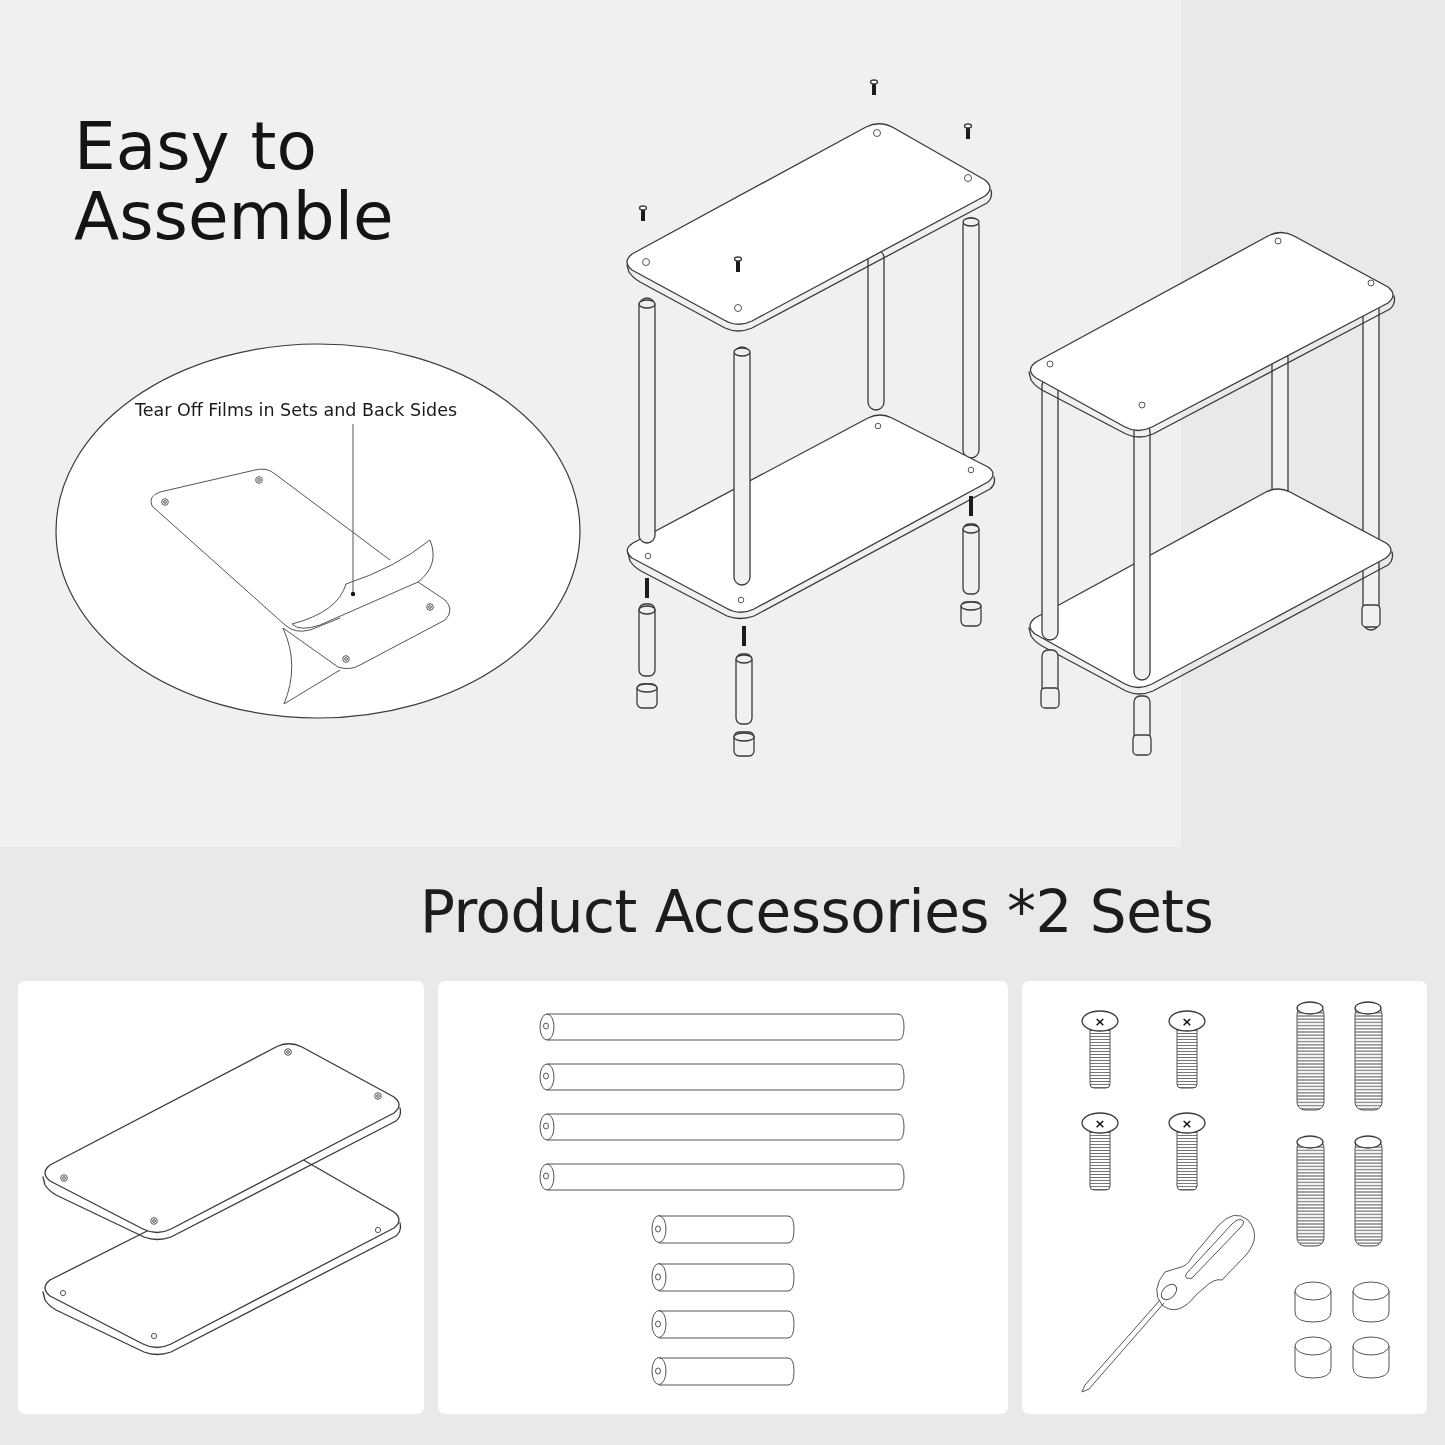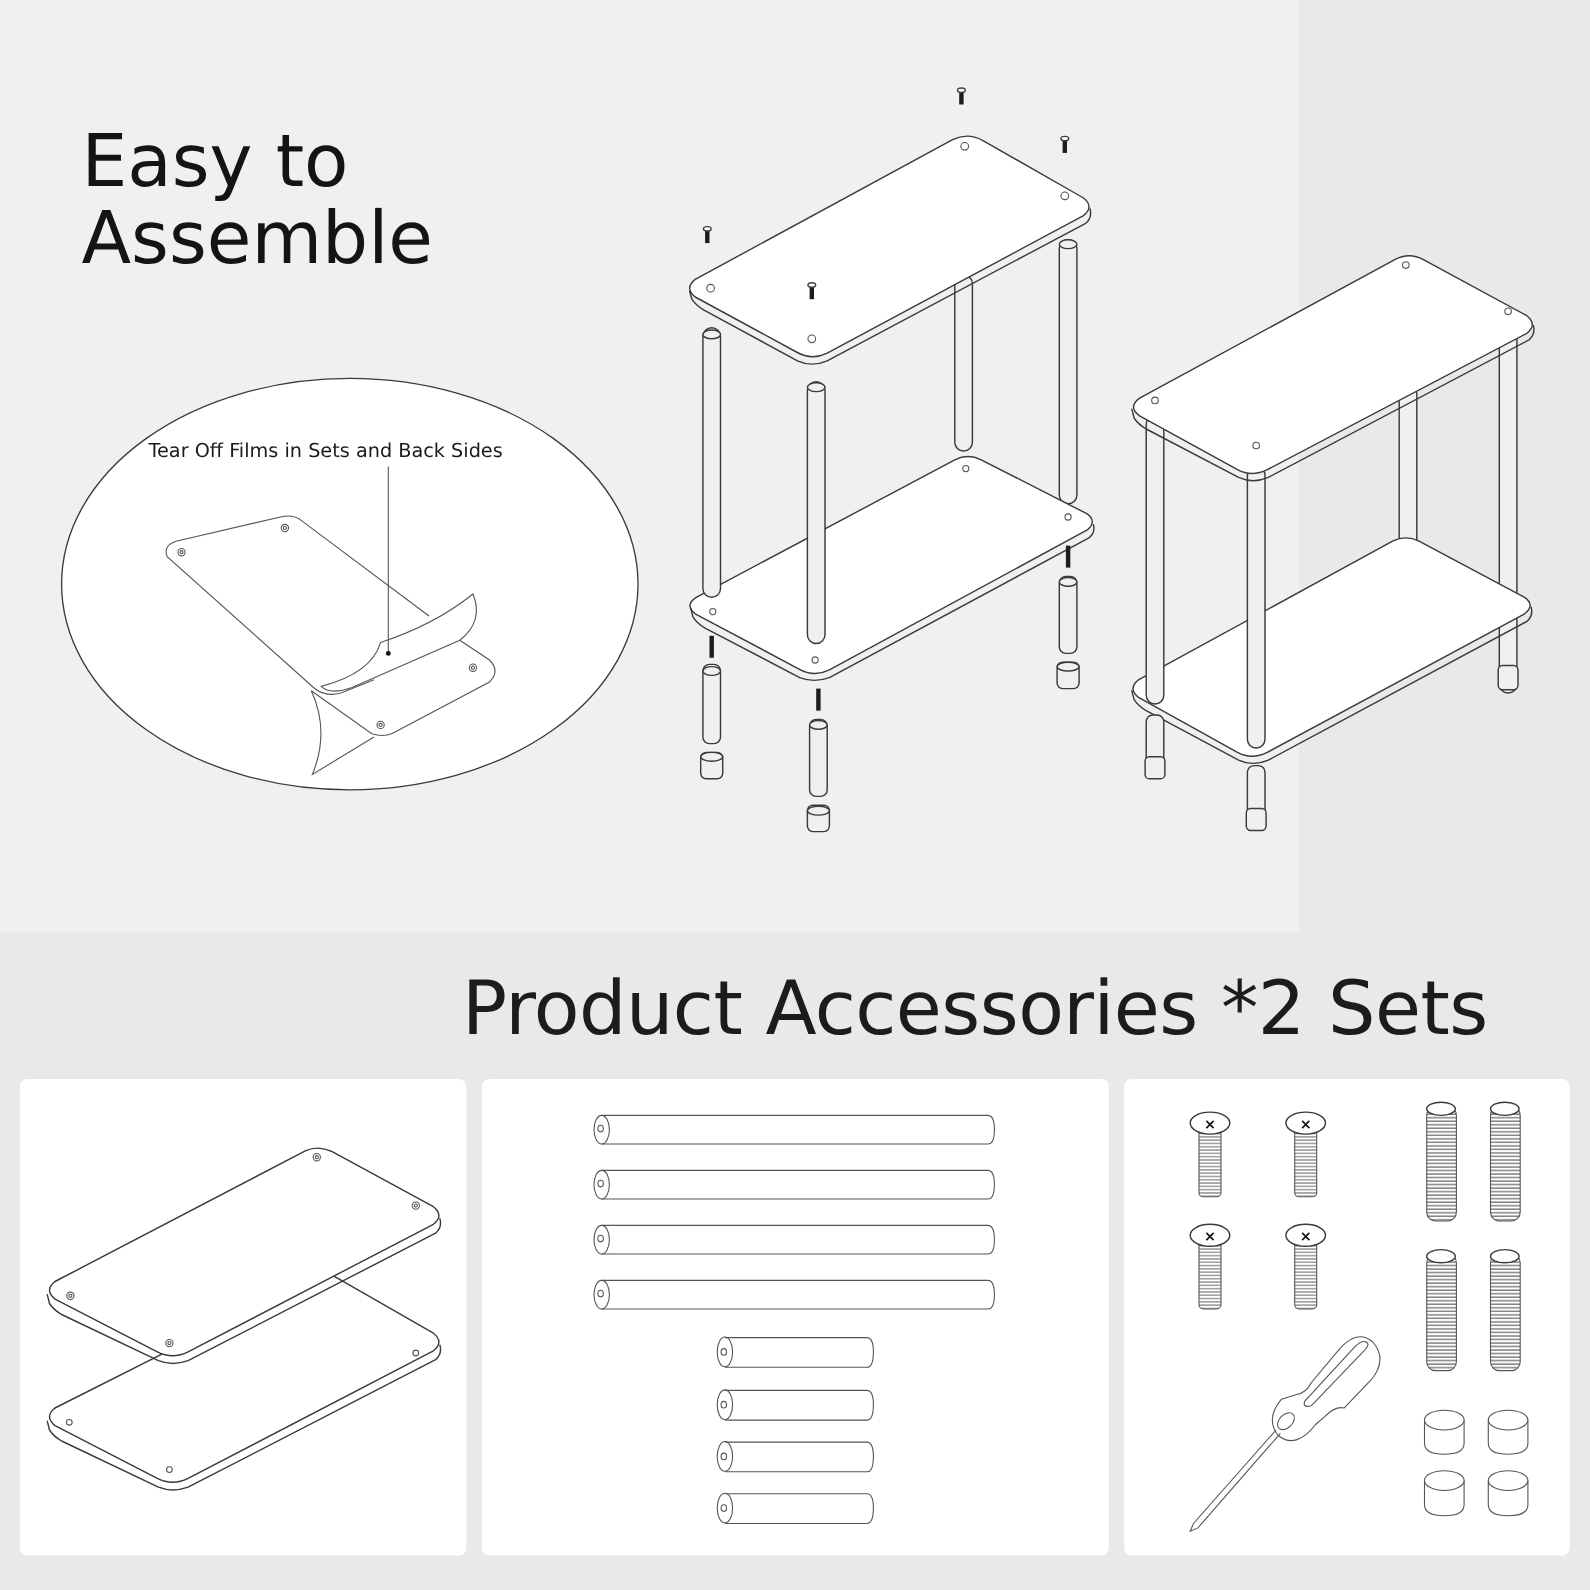--- a/index.html
+++ b/index.html
@@ -25,21 +25,21 @@
     }
     .hero-title span { display: block; }
     .callout-label {
       position: absolute; left: 135px; top: 400px;
       font-size: 17.5px; color: #1a1a1a; white-space: nowrap;
       font-family: "DejaVu Sans", sans-serif;
     }
     svg.art { position: absolute; left: 0; top: 0; overflow: visible; }
     .section-title {
       position: absolute; left: 420px; top: 878px; margin: 0;
-      font-size: 68px; font-weight: normal; color: #1c1c1c; white-space: nowrap;
+      font-size: 58px; font-weight: normal; color: #1c1c1c; white-space: nowrap;
       font-family: "DejaVu Sans", sans-serif;
       letter-spacing: -0.5px;
     }
     .panel {
       position: absolute; top: 981px; height: 433px; background: #ffffff;
       border-radius: 7px;
     }
     .panel svg { position: absolute; left: 0; top: 0; }
     .ln { fill: none; stroke: #3a3a3a; stroke-width: 1.3; stroke-linejoin: round; stroke-linecap: round; }
     .ln-thin { fill: none; stroke: #555; stroke-width: 1; }

